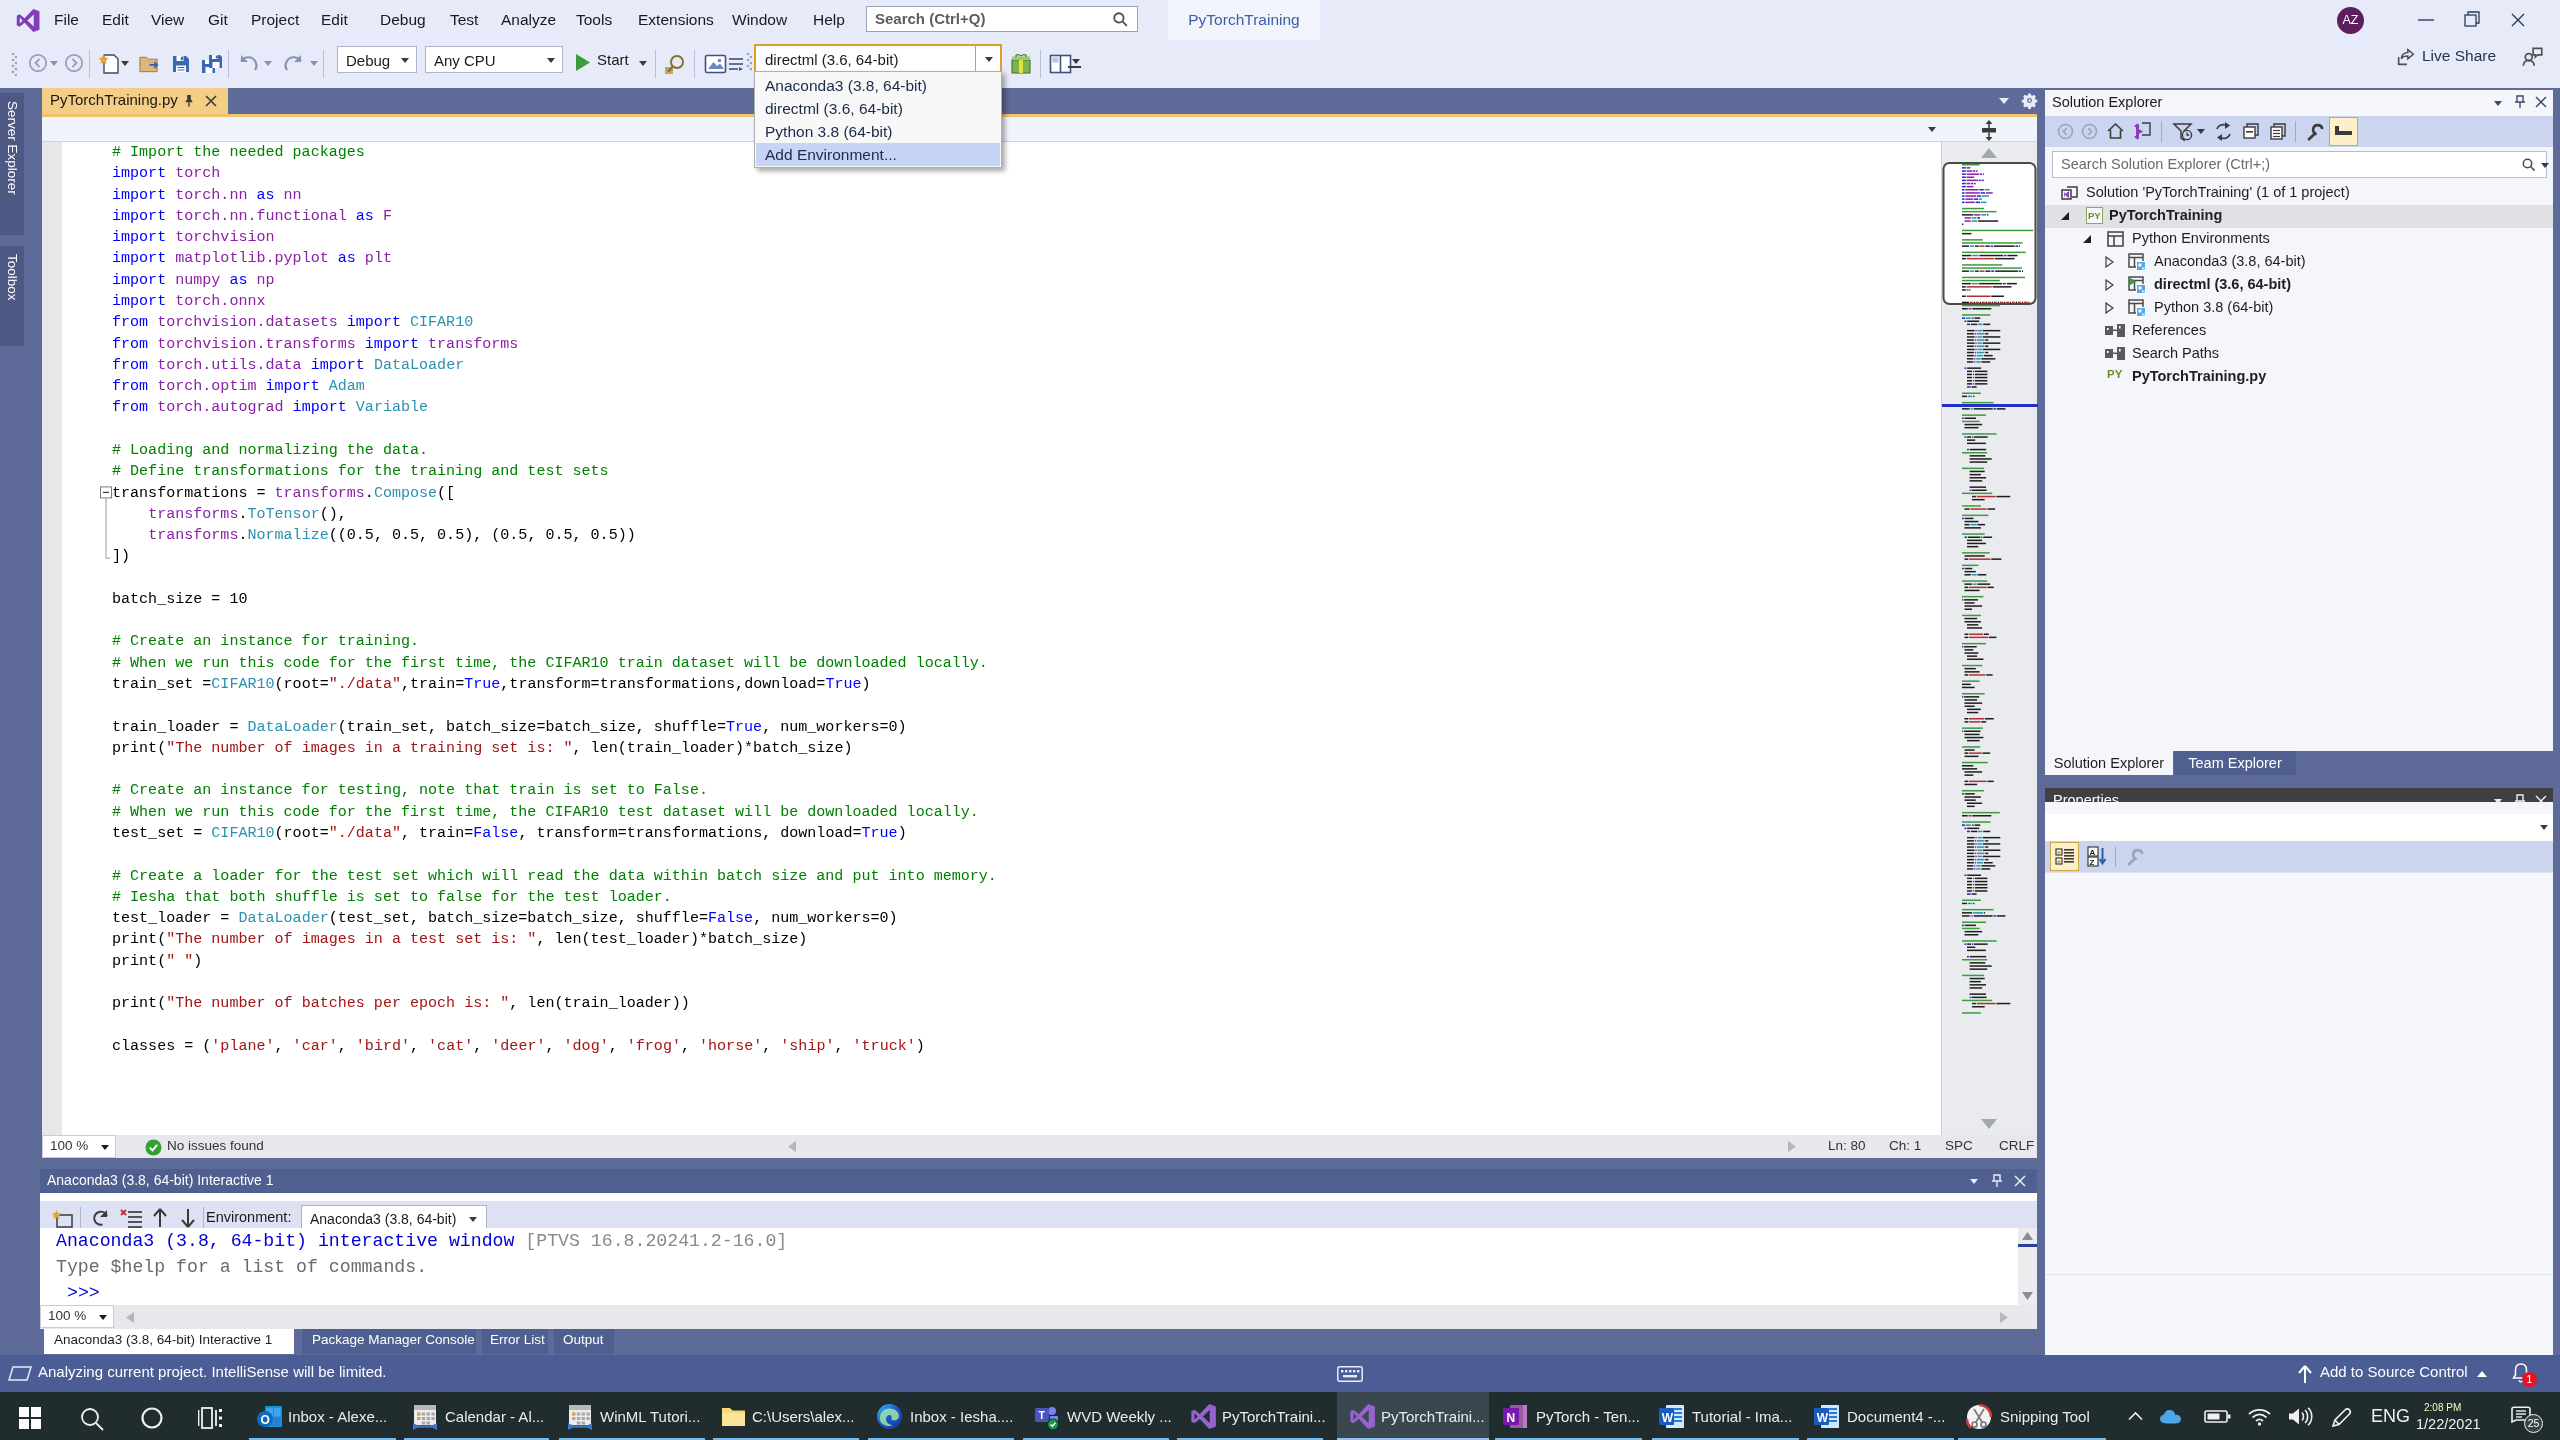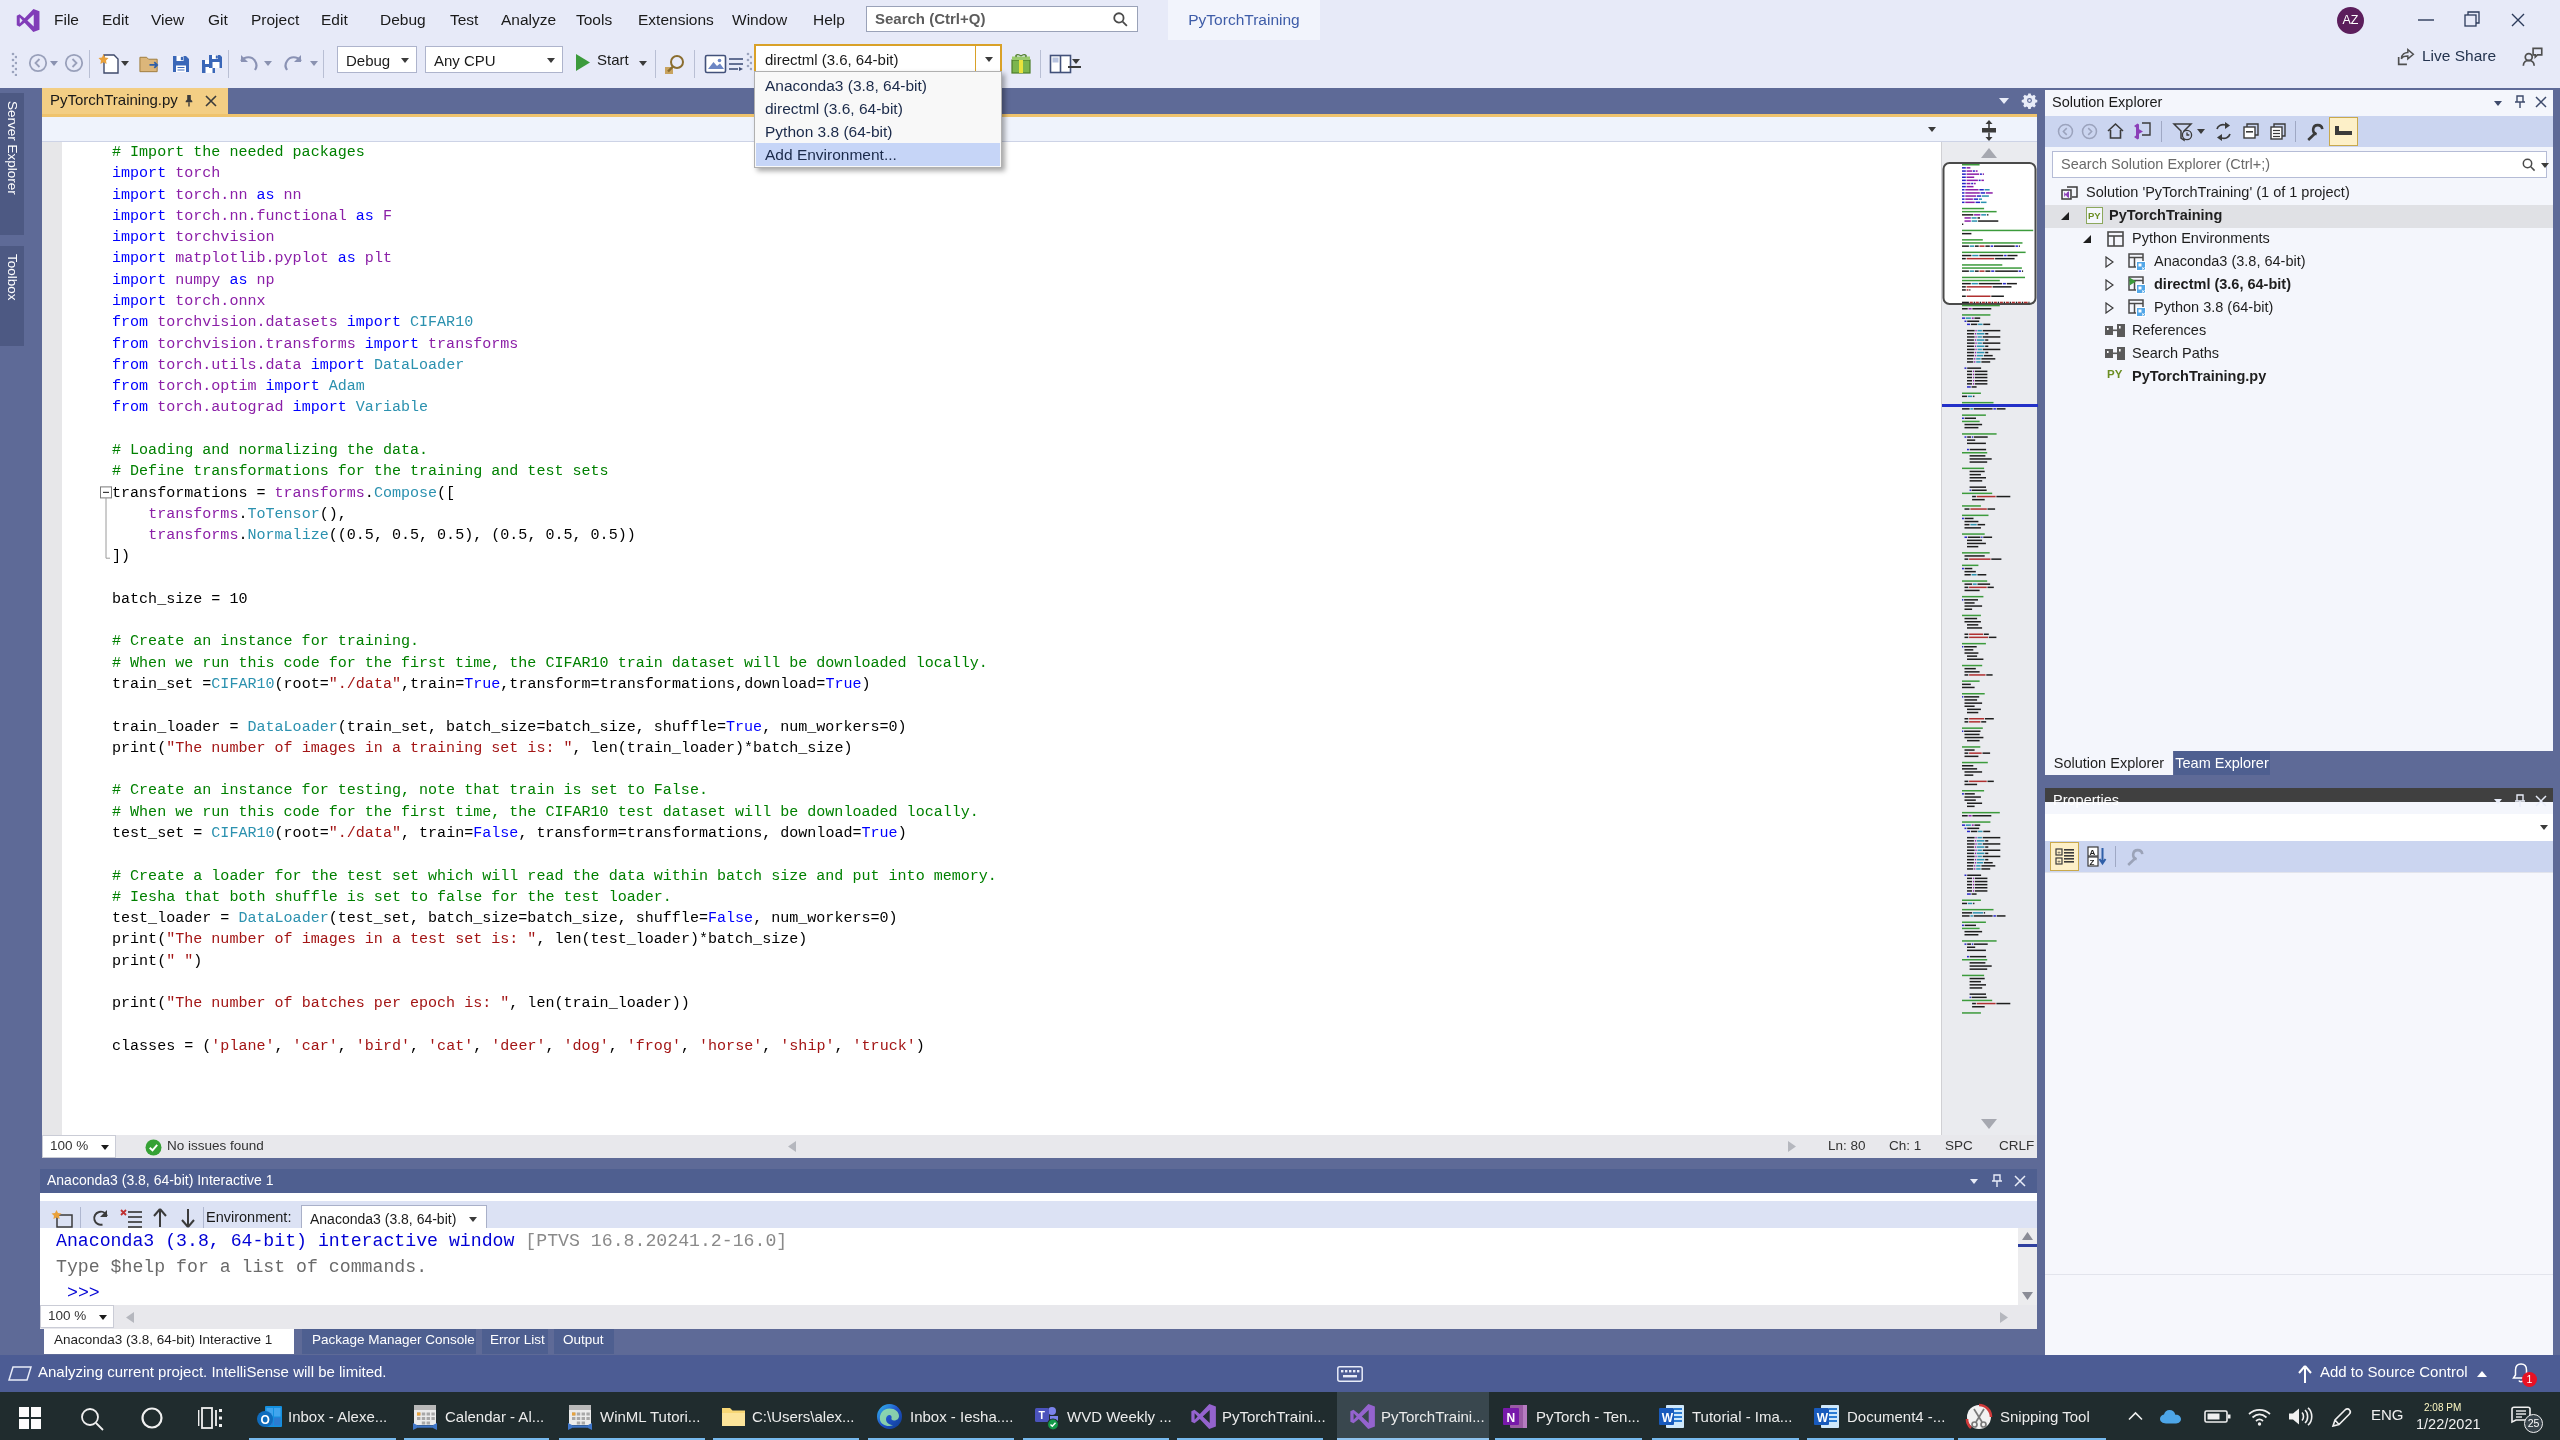--- a/index.html
+++ b/index.html
@@ -1014,21 +1014,21 @@
         <span class="abs" style="left:87px;top:2px">Search Paths</span>
       </div>
       <div class="abs" style="left:0;top:184px;width:515px;height:23px">
         <span class="abs" style="left:62px;top:2px;font-size:11.5px;font-weight:bold;color:#6B8E23">PY</span>
         <span class="abs" style="left:87px;top:2px;font-weight:bold">PyTorchTraining.py</span>
       </div>
     </div>
 
     <div class="abs" style="left:0;top:663px;width:515px;height:24px;background:#5E6A97">
       <div class="abs" style="left:0;top:0;width:128px;height:24px;background:#F4F6FC;color:#1E1E1E;font-size:14.5px;text-align:center;line-height:24px">Solution Explorer</div>
-      <div class="abs" style="left:129px;top:0;width:96px;height:24px;background:#4E5F90;color:#FFFFFF;font-size:14.5px;text-align:center;line-height:24px">Team Explorer</div>
+      <div class="abs" style="left:129px;top:0;width:122px;height:24px;background:#4E5F90;color:#FFFFFF;font-size:14.5px;text-align:center;line-height:24px">Team Explorer</div>
     </div>
 
     <div class="abs" style="left:0;top:687px;width:515px;height:13px;background:#5E6A97"></div>
     <div class="abs" style="left:0;top:700px;width:515px;height:14px;background:#404040;color:#FFFFFF">
       <span class="abs" style="left:8px;top:4px;font-size:14.5px">Properties</span>
       <div class="caret" style="left:449px;top:11px;border-left-width:4.5px;border-right-width:4.5px;border-top-width:5.5px;border-top-color:#E8ECF8"></div>
       <svg class="abs" style="left:468px;top:6px" width="14" height="15" viewBox="0 0 14 15">
         <path d="M4 1 H10 V7 H4 Z M4 7 H10 M7 7 V13 M2 7 H12" stroke="#E8ECF8" stroke-width="1.4" fill="none"></path>
       </svg>
       <svg class="abs" style="left:490px;top:7px" width="12" height="12">
@@ -1390,21 +1390,21 @@
       <path d="M1 6.5 H5 L11 1.5 V17.5 L5 12.5 H1 Z" fill="#F0F0F0"></path>
       <g fill="none" stroke="#F0F0F0" stroke-width="1.6">
         <path d="M14 5.5 C16 7.5 16 11.5 14 13.5"></path>
         <path d="M17 3 C20.5 6 20.5 13 17 16"></path>
         <path d="M20 0.8 C25 5 25 14 20 18.2"></path>
       </g>
     </svg>
     <svg class="abs" style="left:2330px;top:15px" width="22" height="20" viewBox="0 0 22 20">
       <path d="M3 19 L5 13 L15 3 C16.5 1.5 18.5 1.5 19.5 3 C20.5 4 20.5 6 19 7.5 L9 17.5 Z M5 13 L9 17.5" fill="none" stroke="#F0F0F0" stroke-width="1.6"></path>
     </svg>
-    <span class="abs" style="left:2371px;top:14px;font-size:15px;color:#F0F0F0">ENG</span>
+    <span class="abs" style="left:2371px;top:14px;font-size:18px;color:#F0F0F0">ENG</span>
     <span class="abs" style="left:2424px;top:10px;font-size:10px;color:#fef9c3">2:08 PM</span>
     <span class="abs" style="left:2416px;top:24px;font-size:14.5px;color:#F0F0F0">1/22/2021</span>
     <svg class="abs" style="left:2510px;top:14px" width="22" height="20" viewBox="0 0 22 20">
       <path d="M2 16 V3 C2 2 2.8 1.2 4 1.2 H18 C19.2 1.2 20 2 20 3 V12 C20 13 19.2 14 18 14 H6 Z" fill="none" stroke="#F0F0F0" stroke-width="1.6"></path>
       <g stroke="#F0F0F0" stroke-width="1.4">
         <line x1="6" y1="5" x2="16" y2="5"></line>
         <line x1="6" y1="8" x2="16" y2="8"></line>
         <line x1="6" y1="11" x2="12" y2="11"></line>
       </g>
     </svg>

